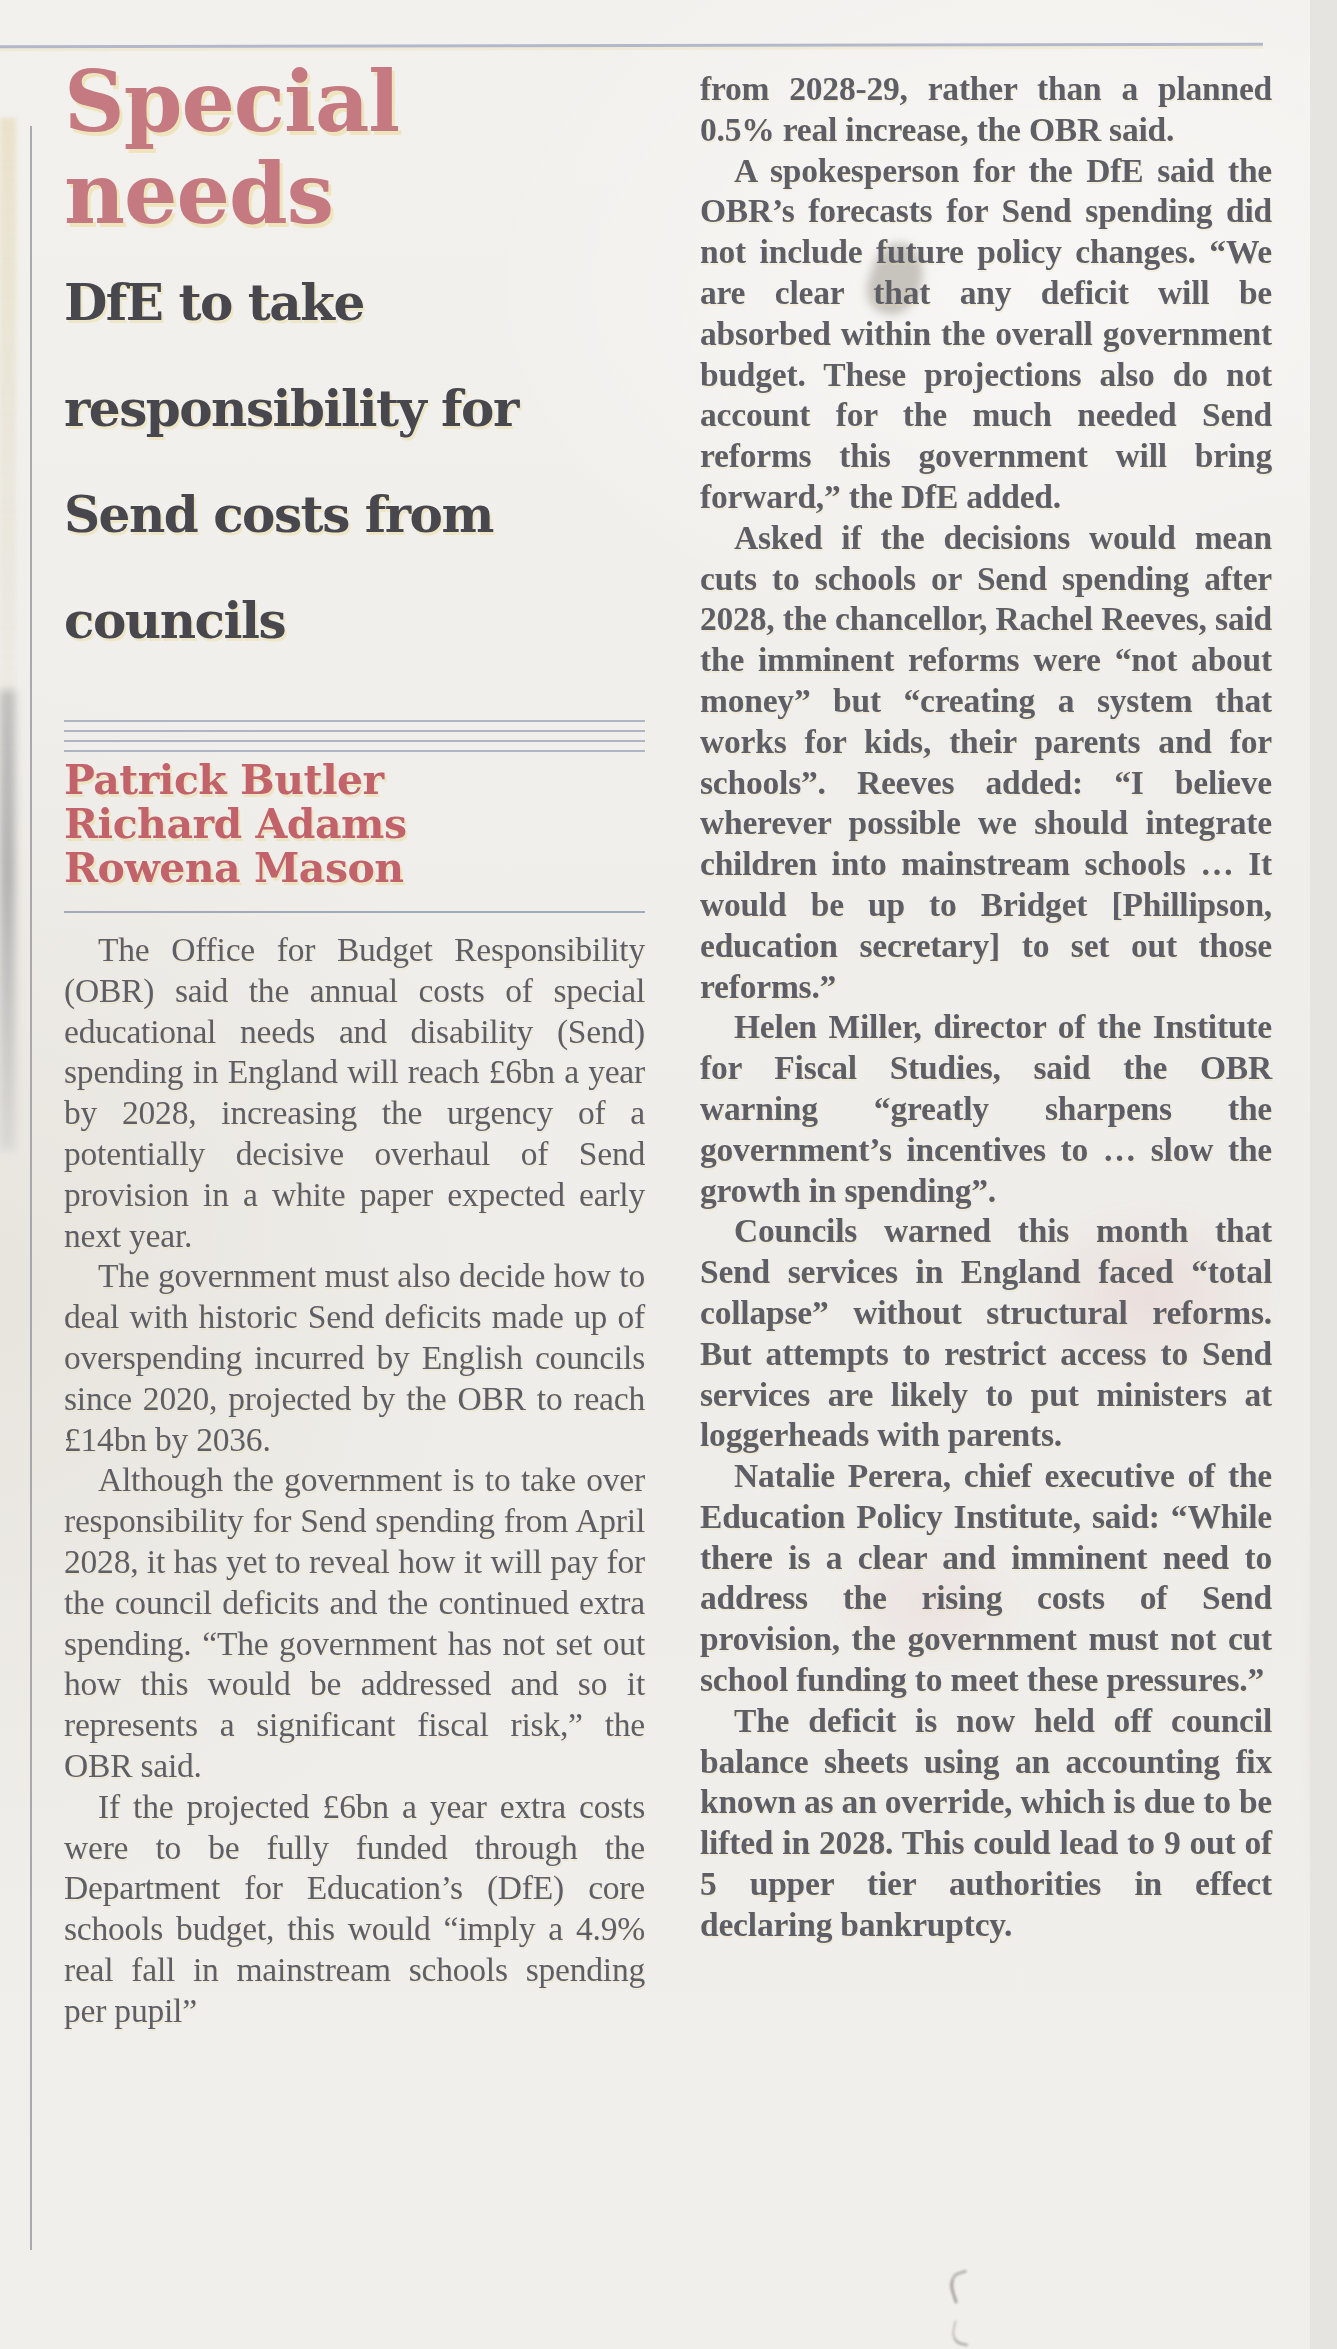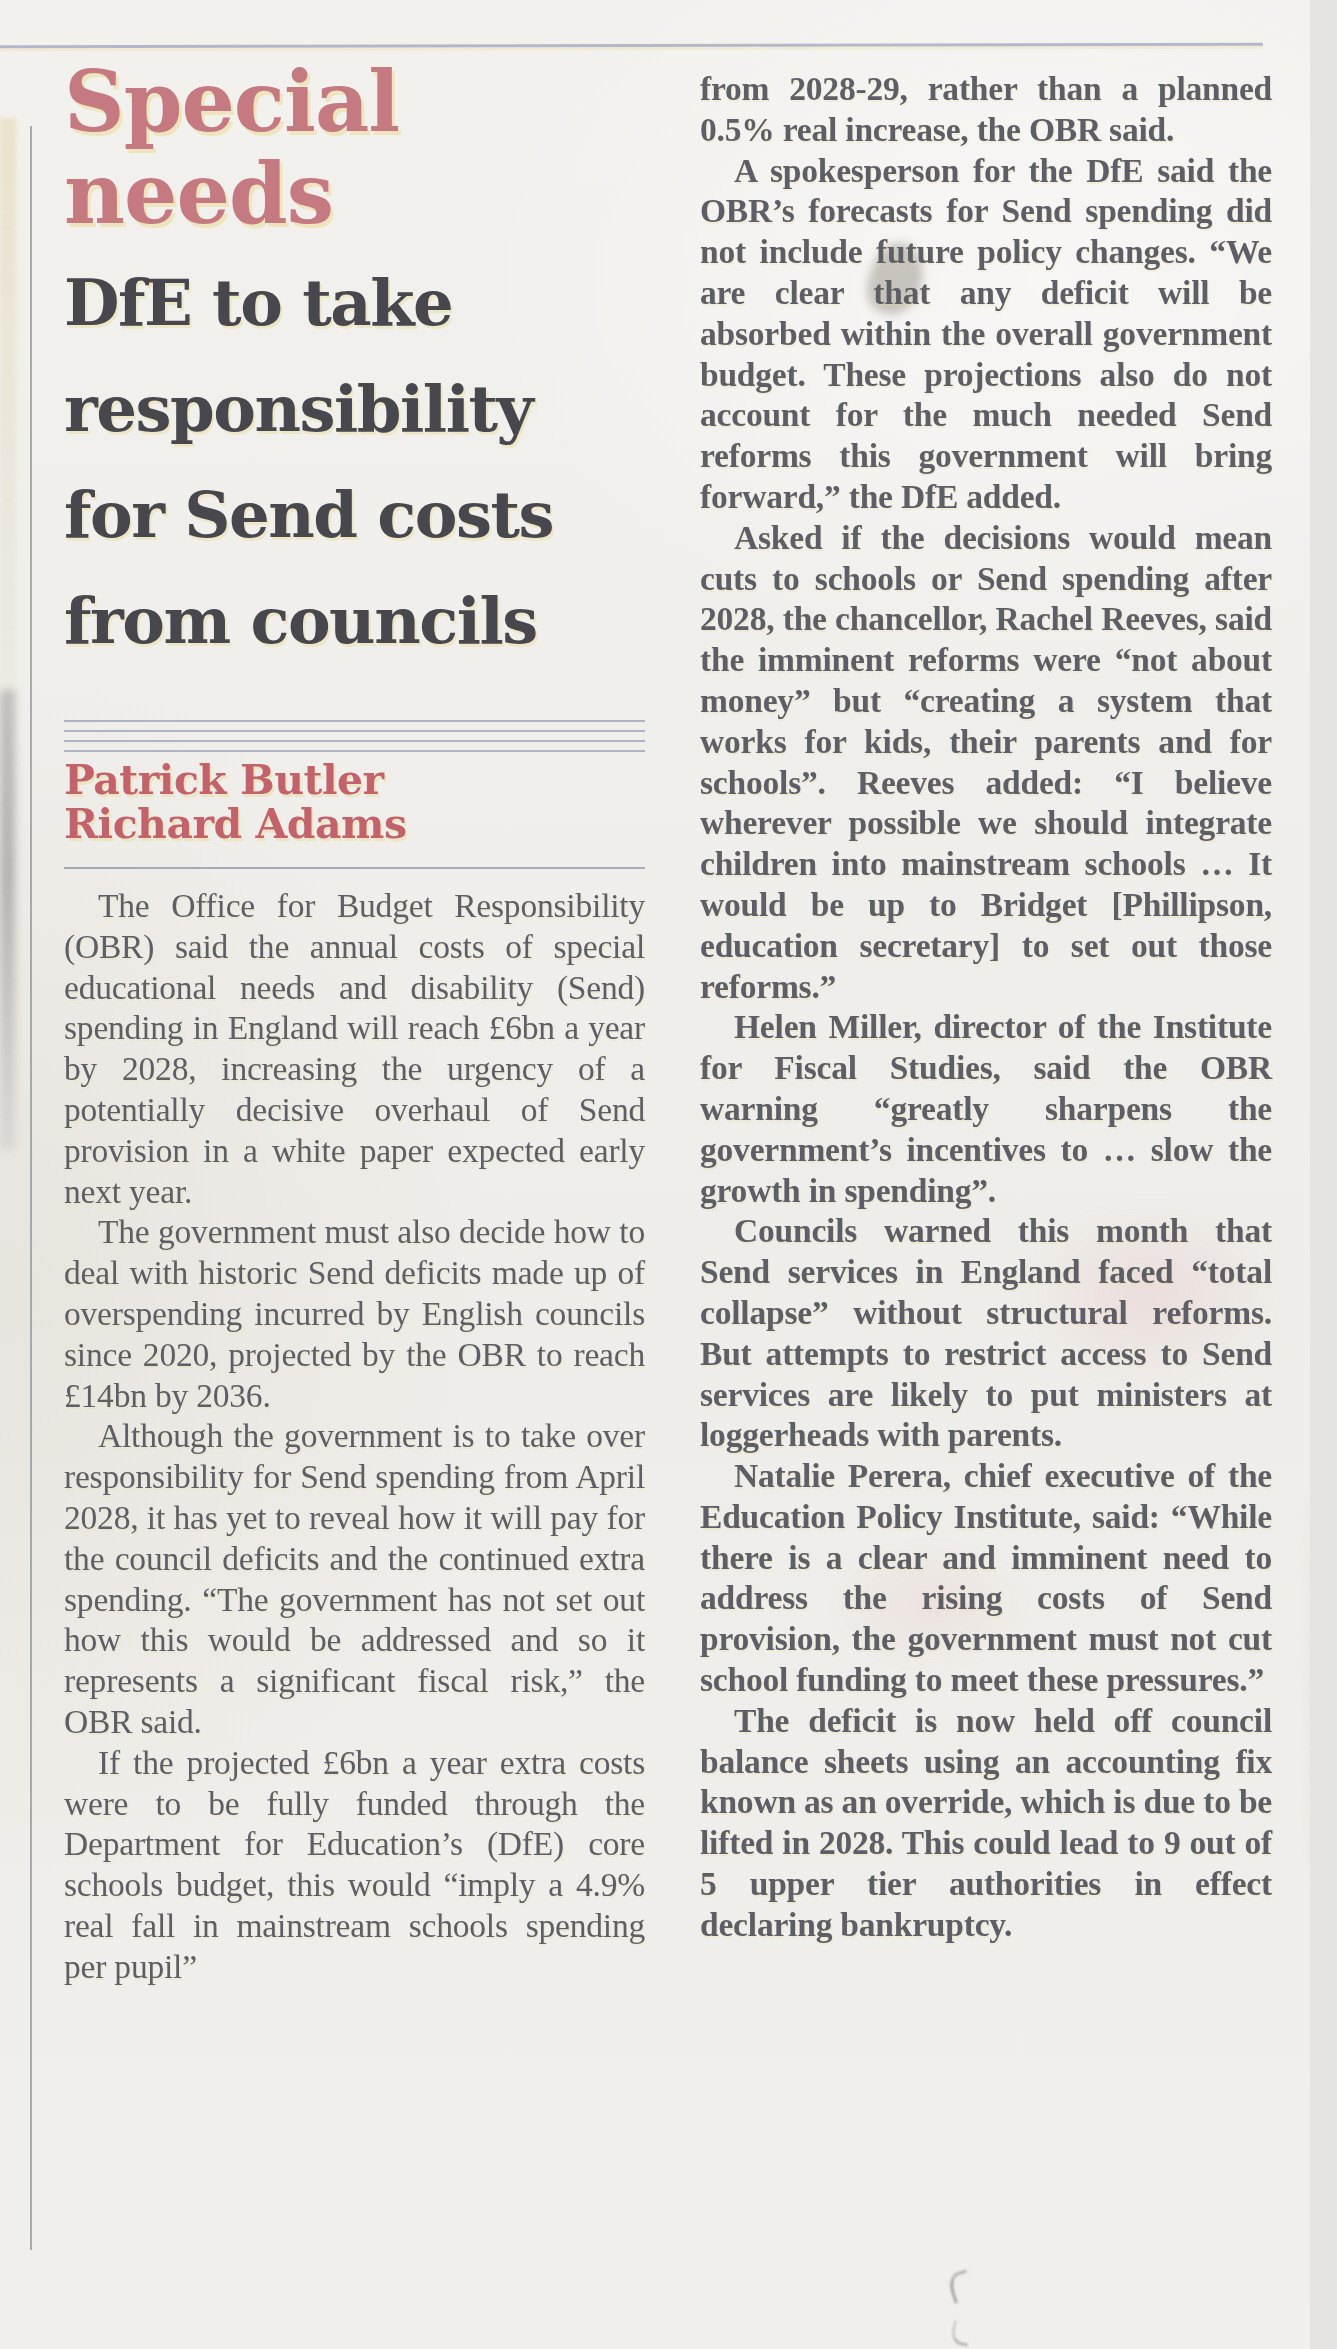--- a/index.html
+++ b/index.html
@@ -27,21 +27,21 @@
   .right-col{position:absolute;left:700px;top:56px;width:572px;padding-top:13px;font-weight:bold;}
 
   .kicker{
     font-family:"DejaVu Serif", serif;font-weight:bold;
     font-size:84px;line-height:92px;letter-spacing:-1px;
     color:#c57980;margin:0;
     text-shadow:3px 4px 0 rgba(232,214,130,.45);
   }
   .headline{
     font-family:"DejaVu Serif", serif;font-weight:bold;
-    font-size:64px;line-height:106px;letter-spacing:-1.5px;
+    font-size:50px;line-height:106px;letter-spacing:-1.5px;
     color:#47474d;margin:10px 0 0 0;
     text-shadow:2px 3px 0 rgba(232,214,130,.35);
   }
   .byline-rules{
     margin-top:46px;height:32px;
     background:repeating-linear-gradient(to bottom,
       #99a1b5 0px,#99a1b5 2px,rgba(0,0,0,0) 2px,rgba(0,0,0,0) 10px);
     opacity:.75;
   }
   .bylines{margin-top:6px;}
@@ -105,20 +105,21 @@
   <div class="artifact pen-mark2"></div>
 
   <div class="left-col">
     <h2 class="kicker">Special needs</h2>
     <h1 class="headline">DfE to take responsibility for Send costs from councils</h1>
 
     <div class="byline-rules"></div>
     <div class="bylines">
       <div class="byline">Patrick Butler</div>
       <div class="byline">Richard Adams</div>
+      <div class="byline">Rowena Mason</div>
     </div>
     <div class="byline-bottom-rule"></div>
 
     <div class="bodytext">
       <p class="ind">The Office for Budget Responsibility (OBR) said the annual costs of special educational needs and disability (Send) spending in England will reach £6bn a year by 2028, increasing the urgency of a potentially decisive overhaul of Send provision in a white paper expected early next year.</p>
       <p class="ind">The government must also decide how to deal with historic Send deficits made up of overspending incurred by English councils since 2020, projected by the OBR to reach £14bn by 2036.</p>
       <p class="ind">Although the government is to take over responsibility for Send spending from April 2028, it has yet to reveal how it will pay for the council deficits and the continued extra spending. “The government has not set out how this would be addressed and so it represents a significant fiscal risk,” the OBR said.</p>
       <p class="ind">If the projected £6bn a year extra costs were to be fully funded through the Department for Education’s (DfE) core schools budget, this would “imply a 4.9% real fall in mainstream schools spending per pupil”</p>
     </div>
   </div>

